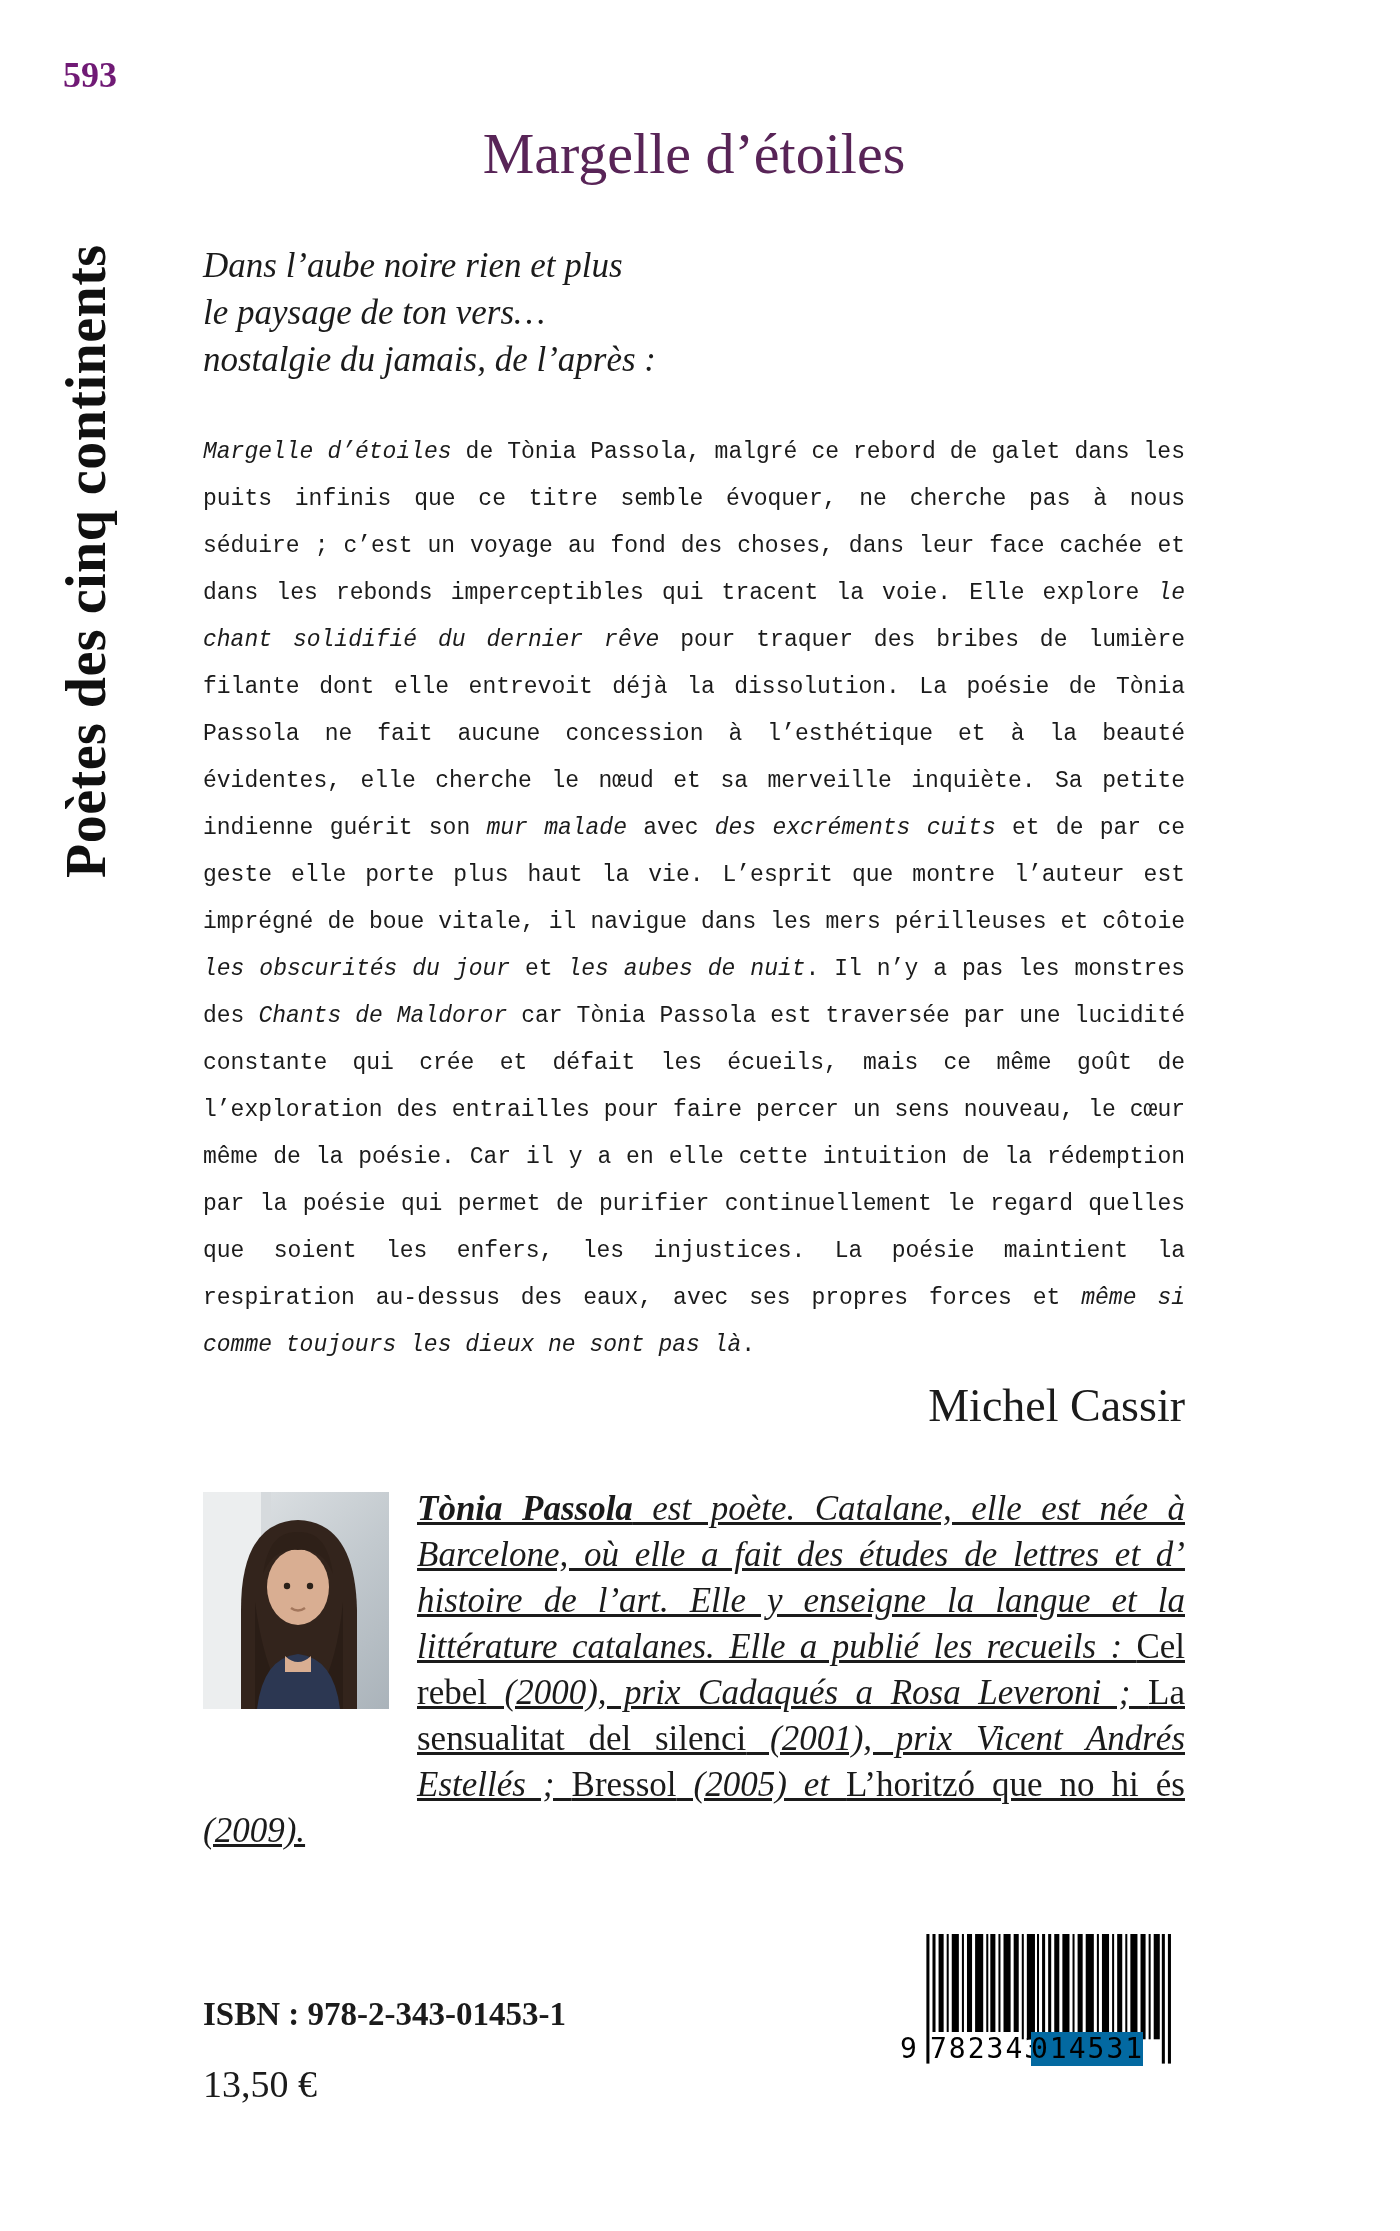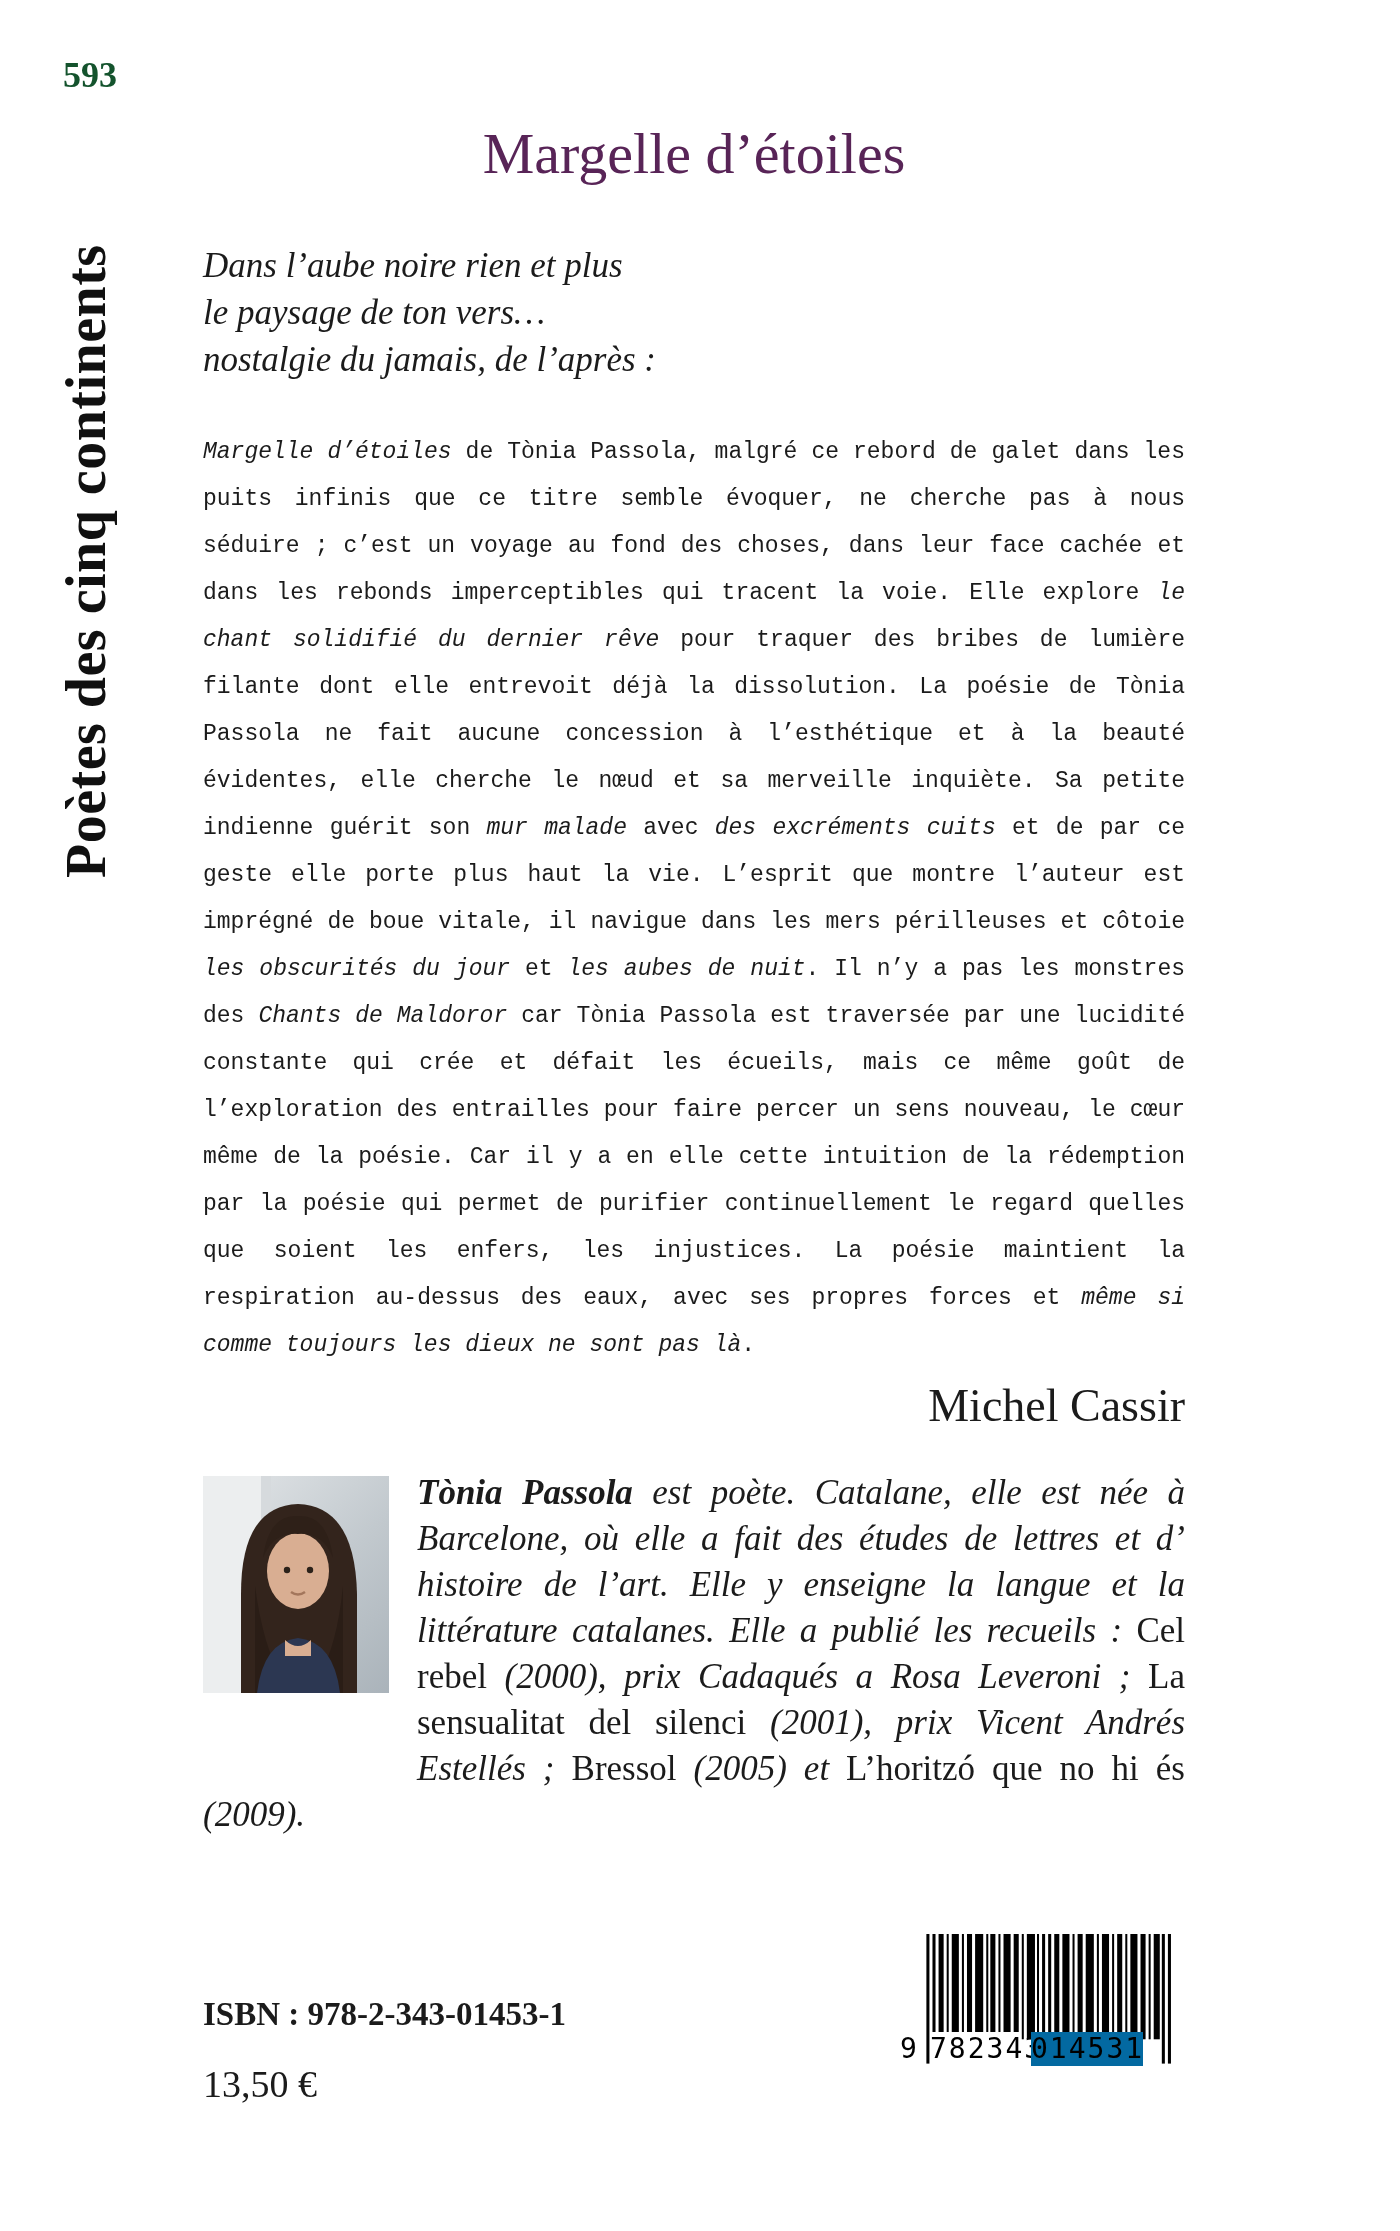--- a/index.html
+++ b/index.html
@@ -12,21 +12,21 @@
     overflow: hidden;
   }
 
   
   .spine-number {
     position: absolute;
     left: 63px;
     top: 54px;
     font-size: 36px;
     font-weight: bold;
-    color: #14532d;
+    color: #701a75;
   }
   .spine-title {
     position: absolute;
     left: 54px;
     top: 878px;
     transform: rotate(-90deg);
     transform-origin: 0 0;
     white-space: nowrap;
     font-size: 56px;
     font-weight: bold;
@@ -64,25 +64,26 @@
     font-family: Liberation Mono, monospace;
   }
   .signature {
     margin-top: 10px;
     text-align: right;
     font-size: 46px;
   }
 
   
   .bio {
-    margin-top: 38px;
+    margin-top: 54px;
     font-size: 35px;
     line-height: 46px;
     font-style: italic;
     text-align: justify;
+    text-decoration: underline;
   }
   .author-photo {
     float: left;
     width: 186px;
     height: 217px;
     margin: 6px 28px 58px 0;
     background: linear-gradient(135deg, #e4e7e9 0%, #c2c9ce 55%, #aab3ba 100%);
     overflow: hidden;
   }
   .author-photo svg { display: block; width: 100%; height: 100%; }

